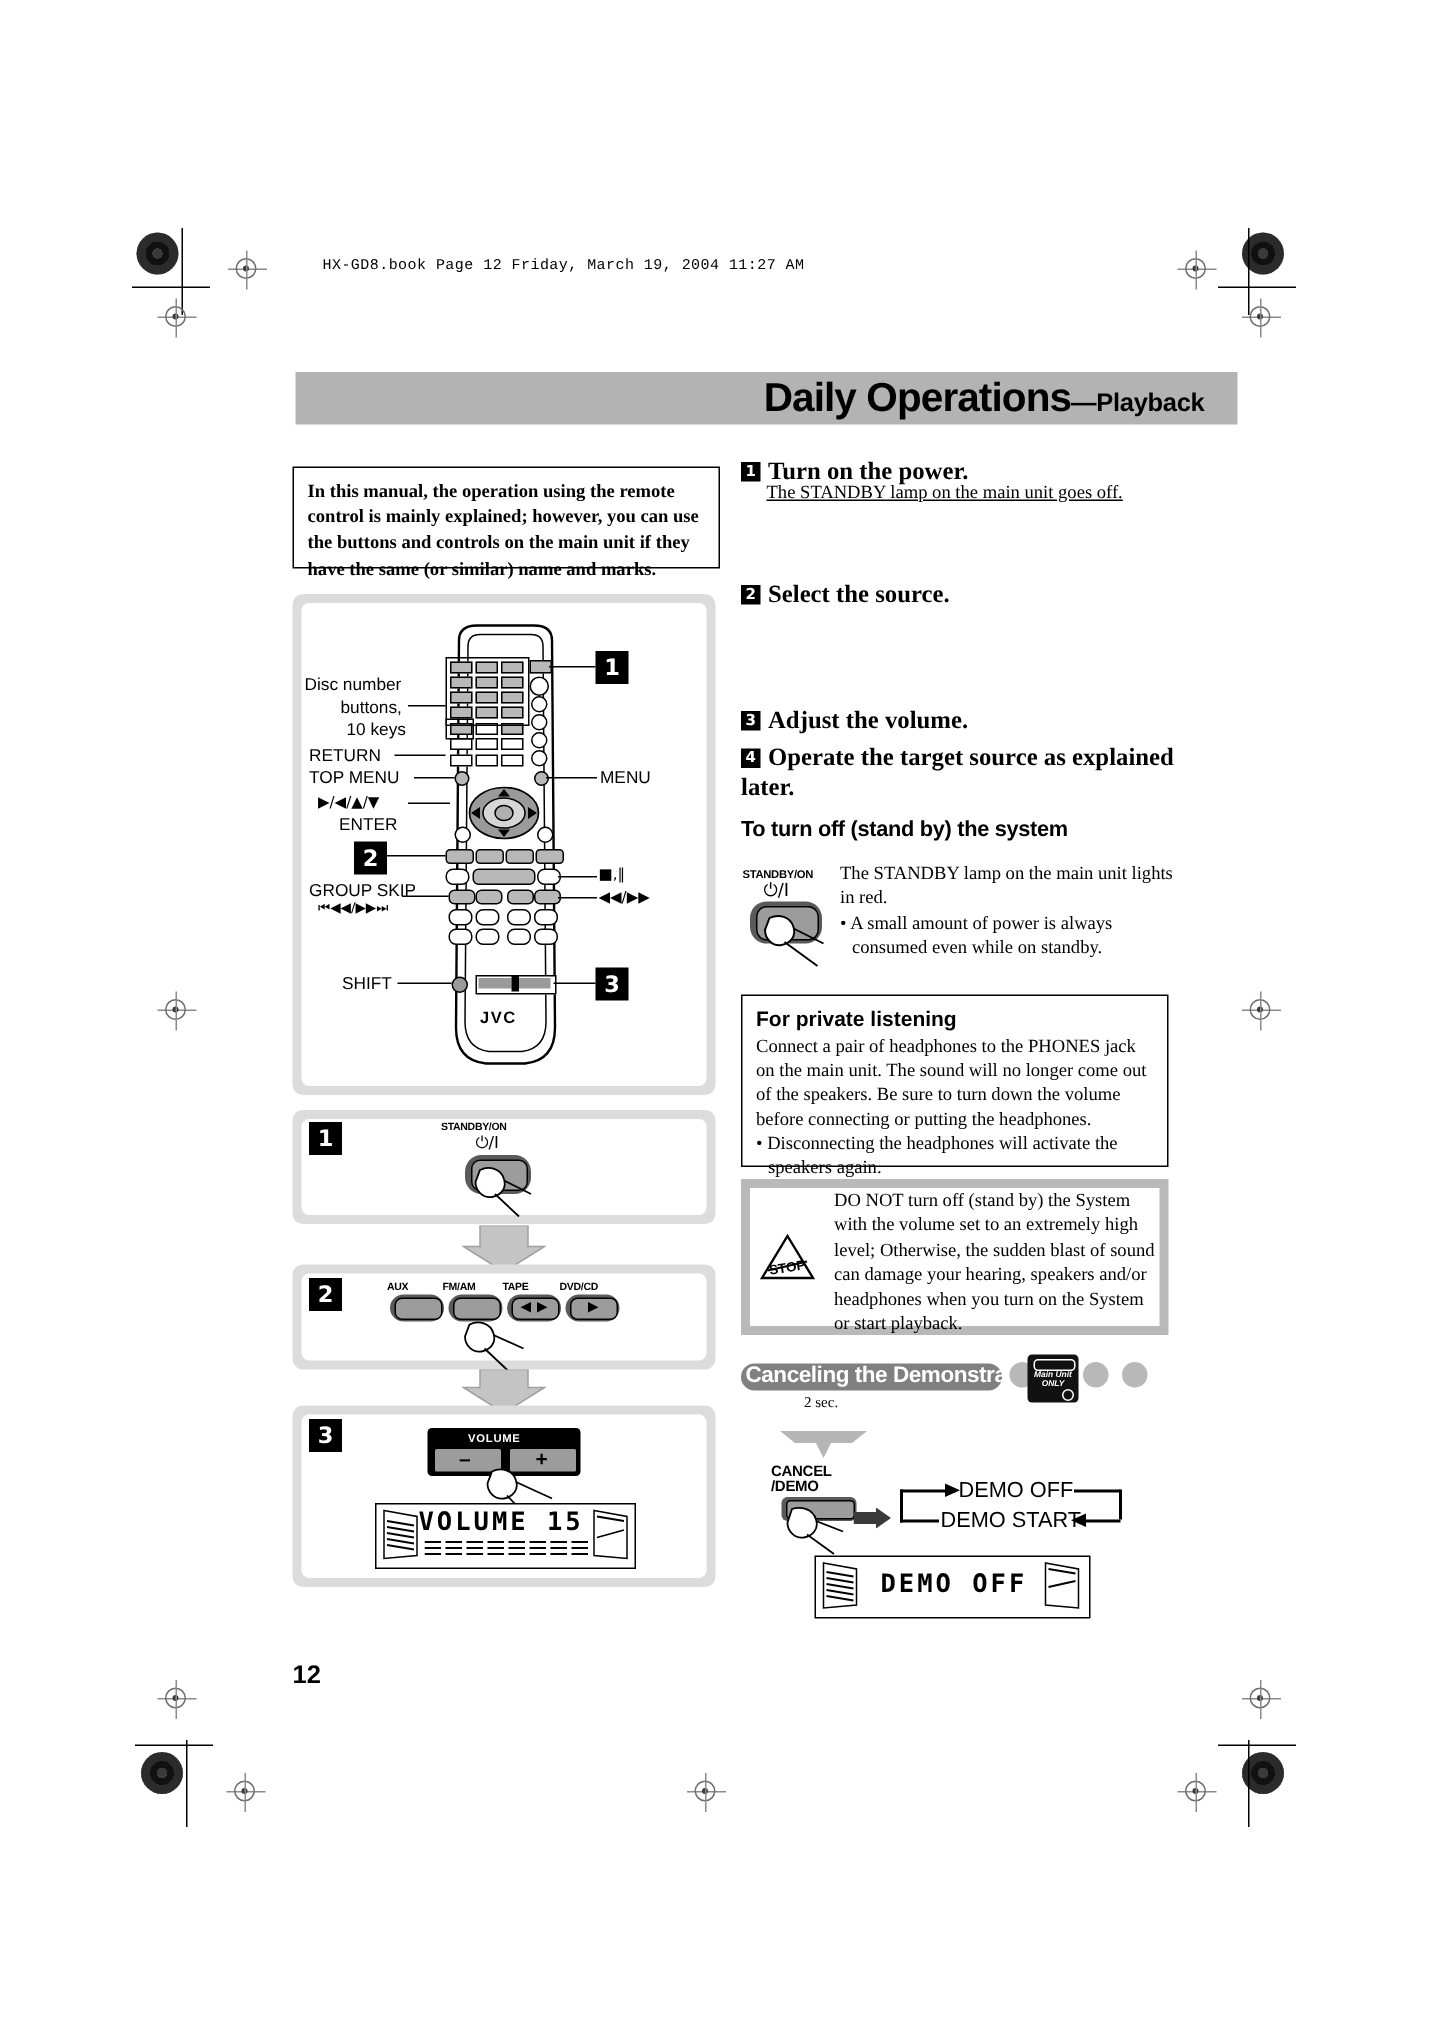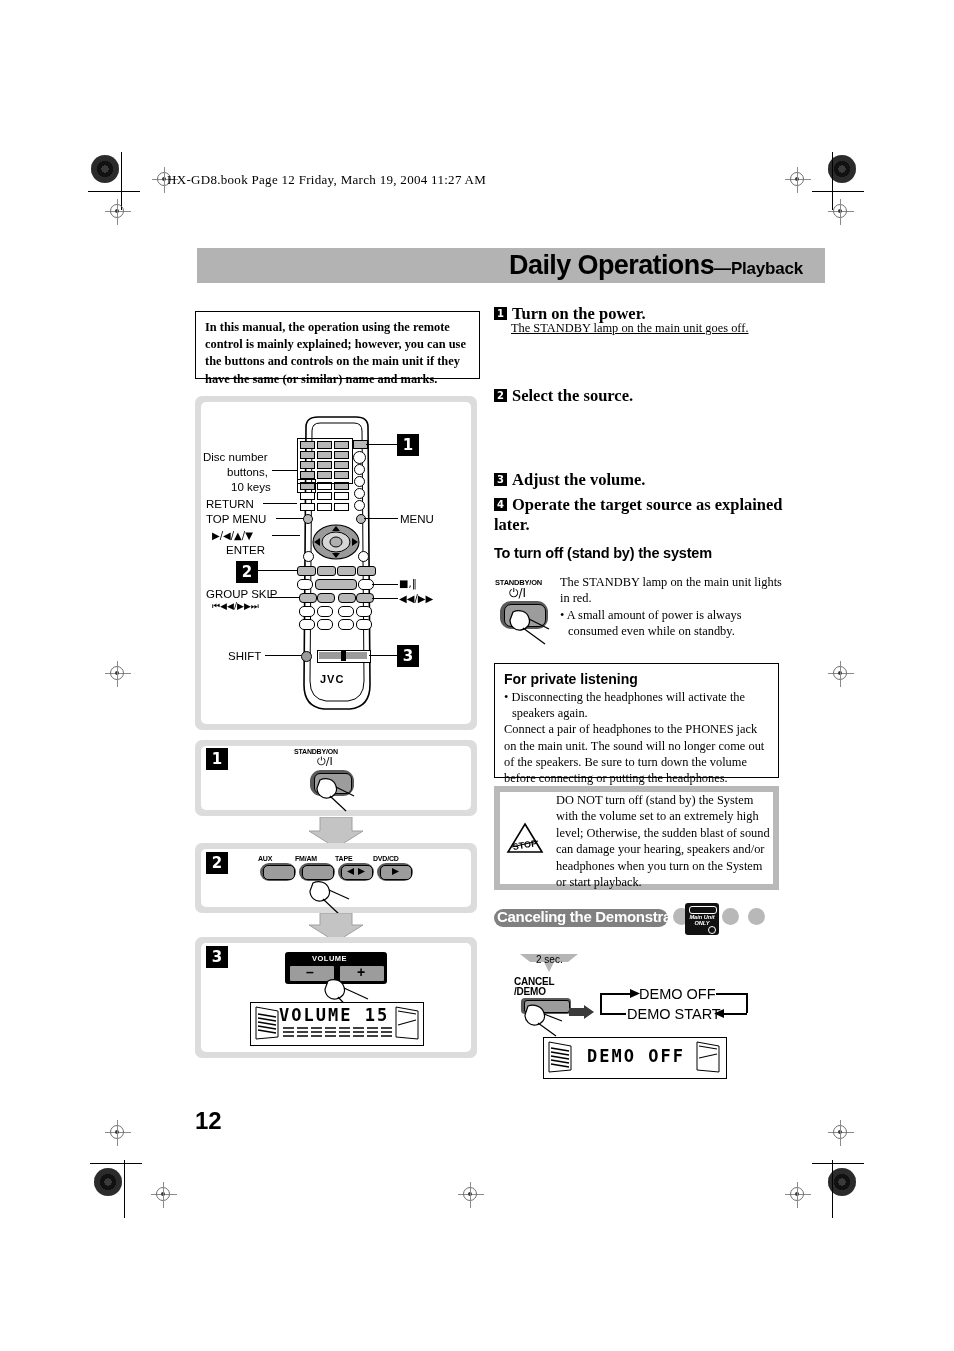--- a/index.html
+++ b/index.html
@@ -14,22 +14,22 @@
   .regmark::after{top:0;left:12px;width:1px;height:26px;}
   .regring{position:absolute;left:5px;top:5px;width:14px;height:14px;
            border:1px solid #6f6f6f;border-radius:50%;box-sizing:border-box;}
   .regring::before{content:"";position:absolute;left:4px;top:4px;width:4px;height:4px;
            background:#3a3a3a;border-radius:50%;}
   .cropL{position:absolute;border-left:1.3px solid #000;}
   .cropT{position:absolute;border-top:1.3px solid #000;}
   .colordot{position:absolute;width:28px;height:28px;border-radius:50%;
             background:radial-gradient(circle at 50% 50%,#3a3a3a 0 18%,#111 18% 40%,#2b2b2b 40% 70%,#000 70%);}
 
-  .bookline{position:absolute;font-family:Liberation Serif, serif;font-size:13px;
-            letter-spacing:.3px;color:#000;white-space:nowrap;}
+  .bookline{position:absolute;font-family:Liberation Mono, monospace;font-size:10px;
+            letter-spacing:.3px;color:#000;white-space:nowrap;margin-left:48px;}
 
   
   .hdrbar{position:absolute;background:#b3b3b3;}
   .hdr-title{position:absolute;right:22px;bottom:2px;white-space:nowrap;
              font-family:"Liberation Sans",sans-serif;}
   .hdr-main{font-size:27px;font-weight:bold;letter-spacing:-.6px;}
   .hdr-sub{font-size:17px;font-weight:bold;letter-spacing:-.2px;}
 
   .notebox{position:absolute;border:1.4px solid #000;box-sizing:border-box;
            padding:7px 9px 6px 9px;font-family:"Liberation Serif",serif;
@@ -93,21 +93,21 @@
   .mubadge{position:absolute;background:#111;border-radius:3px;}
   .mutext{position:absolute;font-family:"Liberation Sans",sans-serif;font-style:italic;
           font-weight:bold;font-size:5.6px;color:#fff;text-align:center;line-height:6.4px;
           width:100%;}
 
   .demoflow{position:absolute;font-family:"Liberation Sans",sans-serif;font-size:14.5px;
             white-space:nowrap;}
   .fline{position:absolute;background:#000;}
 
   .pagenum{position:absolute;font-family:"Liberation Sans",sans-serif;font-weight:bold;
-           font-size:24px;}
+           font-size:17px;}
 
   .hand{position:absolute;}
 </style>
 </head>
 <body>
 
 <div class="colordot" style="left:91px;top:155px;"></div>
 <div class="cropL" style="left:121px;top:152px;height:58px;"></div>
 <div class="cropT" style="left:88px;top:191px;width:52px;"></div>
 <div class="regmark" style="left:152px;top:167px;">
@@ -201,22 +201,22 @@
 </svg>
 
 <div class="stepbody" style="left:560px;top:574px;width:230px;">
   <span>The STANDBY lamp on the main unit lights in red.</span>
   <span class="b">• A small amount of power is always consumed even while on standby.</span>
 </div>
 
 <div class="privbox" style="left:494px;top:663px;width:285px;height:115px;">
   <div class="privtitle">For private listening</div>
   <div class="privtext">
+    <span>Connect a pair of headphones to the PHONES jack on the main unit. The sound will no longer come out of the speakers. Be sure to turn down the volume before connecting or putting the headphones.</span>
     <span style="display:block;text-indent:-8px;padding-left:8px;">• Disconnecting the headphones will activate the speakers again.</span>
-    <span>Connect a pair of headphones to the PHONES jack on the main unit. The sound will no longer come out of the speakers. Be sure to turn down the volume before connecting or putting the headphones.</span>
   </div>
 </div>
 
 <div class="cautionbox" style="left:494px;top:786px;width:285px;height:104px;"></div>
 <svg class="abs" style="left:505px;top:820px;" width="40" height="36" viewBox="0 0 40 36">
   <path d="M20,4 L37,32 L3,32 Z" fill="#ffffff" stroke="#000" stroke-width="1.6"></path>
   <text x="20" y="28" font-family="Liberation Sans, sans-serif" font-size="9" font-weight="bold" text-anchor="middle" fill="#000" transform="rotate(-9 20 26)">STOP</text>
   <path d="M7,27 L33,21" stroke="#000" stroke-width="1.2"></path>
 </svg>
 <div class="cautiontext" style="left:556px;top:792px;width:215px;">DO NOT turn off (stand by) the System with the volume set to an extremely high level; Otherwise, the sudden blast of sound can damage your hearing, speakers and/or headphones when you turn on the System or start playback.</div>
@@ -231,21 +231,21 @@
 <div class="mubadge" style="left:685px;top:903px;width:34px;height:32px;">
   <div style="position:absolute;left:4px;top:3px;width:26px;height:6px;border:1px solid #fff;border-radius:3px;"></div>
   <div class="mutext" style="top:11px;">Main Unit</div>
   <div class="mutext" style="top:17px;">ONLY</div>
   <div style="position:absolute;left:23px;top:23px;width:6px;height:6px;border:1px solid #fff;border-radius:50%;"></div>
 </div>
 
 <svg class="abs" style="left:520px;top:952px;" width="58" height="24">
   <path d="M0,2 L58,2 L48,10 L34,10 L29,20 L24,10 L10,10 Z" fill="#b5b5b5"></path>
 </svg>
-<div class="lbl" style="left:536px;top:954px;font-size:10px;font-family:Liberation Sans, sans-serif;">2 sec.</div>
+<div class="lbl" style="left:536px;top:930px;font-size:10px;font-family:Liberation Serif, serif;">2 sec.</div>
 
 <div class="ulabel" style="left:514px;top:976px;width:60px;font-size:10px;">CANCEL</div>
 <div class="ulabel" style="left:514px;top:986px;width:60px;font-size:10px;">/DEMO</div>
 <div class="ubtn-outer" style="left:521px;top:998px;width:50px;height:16px;border-radius:4px;"></div>
 <div class="ubtn" style="left:524px;top:1000px;width:44px;height:11px;border-radius:3px;"></div>
 <svg class="hand" style="left:522px;top:1004px;" width="60" height="34" viewBox="0 0 60 34">
   <path d="M6,2 C12,0 20,2 22,9 C24,15 20,20 14,21 C8,22 3,17 3,11 Z" fill="#ffffff" stroke="#000" stroke-width="1.2"></path>
   <path d="M16,19 L34,32" stroke="#000" stroke-width="1.2" fill="none"></path>
   <path d="M22,10 L40,17" stroke="#000" stroke-width="1.2" fill="none"></path>
 </svg>

